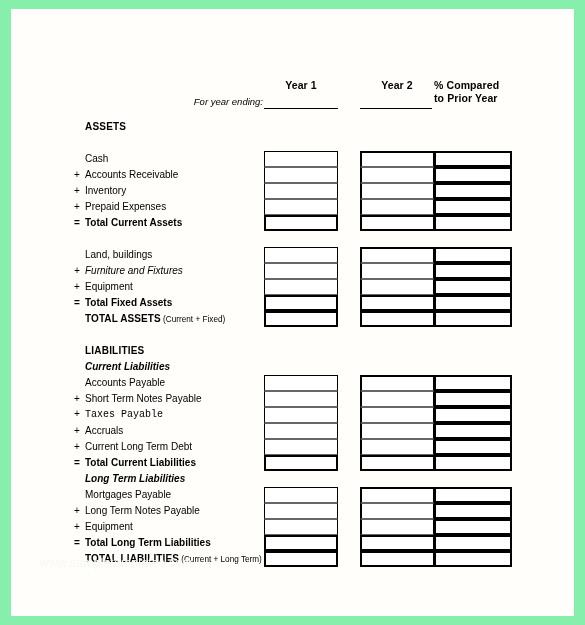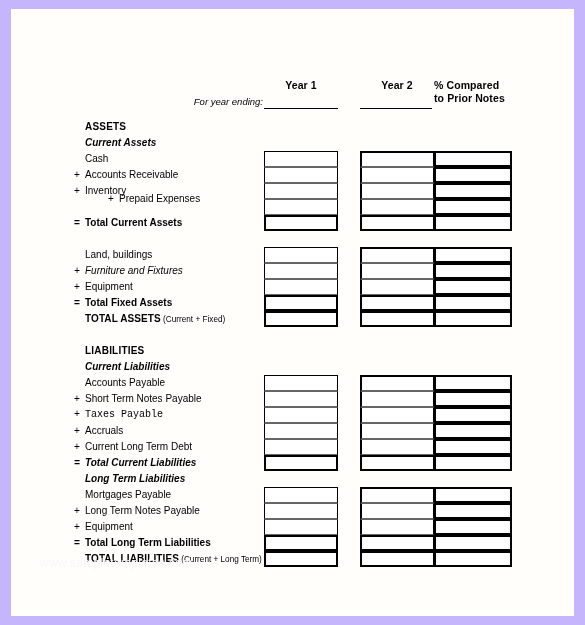--- a/index.html
+++ b/index.html
@@ -9,21 +9,21 @@
     height: 625px;
     background: #ffffff;
     font-family: "Liberation Sans", sans-serif;
   }
 
   .page-frame {
     position: absolute;
     left: 0; top: 0;
     width: 585px;
     height: 625px;
-    background: #c4b5fd;
+    background: #86efac;
     overflow: hidden;
   }
 
   .page-sheet {
     position: absolute;
     left: 11px; top: 9px;
     width: 563px;
     height: 607px;
     background: #fffefb;
   }
@@ -166,33 +166,32 @@
 <body>
 
 <div class="page-frame">
   <div class="page-sheet">
     <div class="sheet-inner" id="sheet">
 
       <div class="col-head" id="head-year1">Year 1</div>
       <div class="col-head" id="head-year2">Year 2</div>
       <div class="col-head" id="head-pct">
         <div>% Compared</div>
-        <div>to Prior Notes</div>
+        <div>to Prior Year</div>
       </div>
 
       <div id="year-ending-label">For year ending:</div>
       <div class="year-rule" id="rule-year1"></div>
       <div class="year-rule" id="rule-year2"></div>
 
     <div class="label-row lbl-section" style="top: 110px;"><span class="sign"></span><span class="txt">ASSETS</span></div>
-        <div class="label-row lbl-sub" style="top: 126px;"><span class="sign"></span><span class="txt">Current Assets</span></div>
         <div class="label-row " style="top: 142px;"><span class="sign"></span><span class="txt">Cash</span></div>
         <div class="label-row " style="top: 158px;"><span class="sign">+</span><span class="txt">Accounts Receivable</span></div>
         <div class="label-row " style="top: 174px;"><span class="sign">+</span><span class="txt">Inventory</span></div>
-        <div class="label-row " style="top: 182px; margin-left: 34px;"><span class="sign">+</span><span class="txt">Prepaid Expenses</span></div>
+        <div class="label-row " style="top: 190px;"><span class="sign">+</span><span class="txt">Prepaid Expenses</span></div>
         <div class="label-row lbl-total" style="top: 206px;"><span class="sign">=</span><span class="txt">Total Current Assets</span></div>
         <div class="boxgroup" style="left: 253px; top: 142px; width: 248px; height: 80px;">
           <div class="box y1 first" style="top: 0px; height: 16px;"></div>
           <div class="box y2 first" style="top: 0px; height: 16px;"></div>
           <div class="box pct first" style="top: 0px; height: 16px;"></div>
           <div class="box y1" style="top: 16px; height: 16px;"></div>
           <div class="box y2" style="top: 16px; height: 16px;"></div>
           <div class="box pct" style="top: 16px; height: 16px;"></div>
           <div class="box y1" style="top: 32px; height: 16px;"></div>
           <div class="box y2" style="top: 32px; height: 16px;"></div>
@@ -226,21 +225,21 @@
           <div class="box y2 heavy first" style="top: 64px; height: 16px;"></div>
           <div class="box pct" style="top: 64px; height: 16px;"></div>
         </div>
         <div class="label-row lbl-section" style="top: 334px;"><span class="sign"></span><span class="txt">LIABILITIES</span></div>
         <div class="label-row lbl-sub" style="top: 350px;"><span class="sign"></span><span class="txt">Current Liabilities</span></div>
         <div class="label-row " style="top: 366px;"><span class="sign"></span><span class="txt">Accounts Payable</span></div>
         <div class="label-row " style="top: 382px;"><span class="sign">+</span><span class="txt">Short Term Notes Payable</span></div>
         <div class="label-row " style="top: 398px; font-family: Liberation Mono, monospace;"><span class="sign">+</span><span class="txt">Taxes Payable</span></div>
         <div class="label-row " style="top: 414px;"><span class="sign">+</span><span class="txt">Accruals</span></div>
         <div class="label-row " style="top: 430px;"><span class="sign">+</span><span class="txt">Current Long Term Debt</span></div>
-        <div class="label-row lbl-total" style="top: 446px; font-style: italic;"><span class="sign">=</span><span class="txt">Total Current Liabilities</span></div>
+        <div class="label-row lbl-total" style="top: 446px;"><span class="sign">=</span><span class="txt">Total Current Liabilities</span></div>
         <div class="boxgroup" style="left: 253px; top: 366px; width: 248px; height: 96px;">
           <div class="box y1 first" style="top: 0px; height: 16px;"></div>
           <div class="box y2 first" style="top: 0px; height: 16px;"></div>
           <div class="box pct first" style="top: 0px; height: 16px;"></div>
           <div class="box y1" style="top: 16px; height: 16px;"></div>
           <div class="box y2" style="top: 16px; height: 16px;"></div>
           <div class="box pct" style="top: 16px; height: 16px;"></div>
           <div class="box y1" style="top: 32px; height: 16px;"></div>
           <div class="box y2" style="top: 32px; height: 16px;"></div>
           <div class="box pct" style="top: 32px; height: 16px;"></div>

